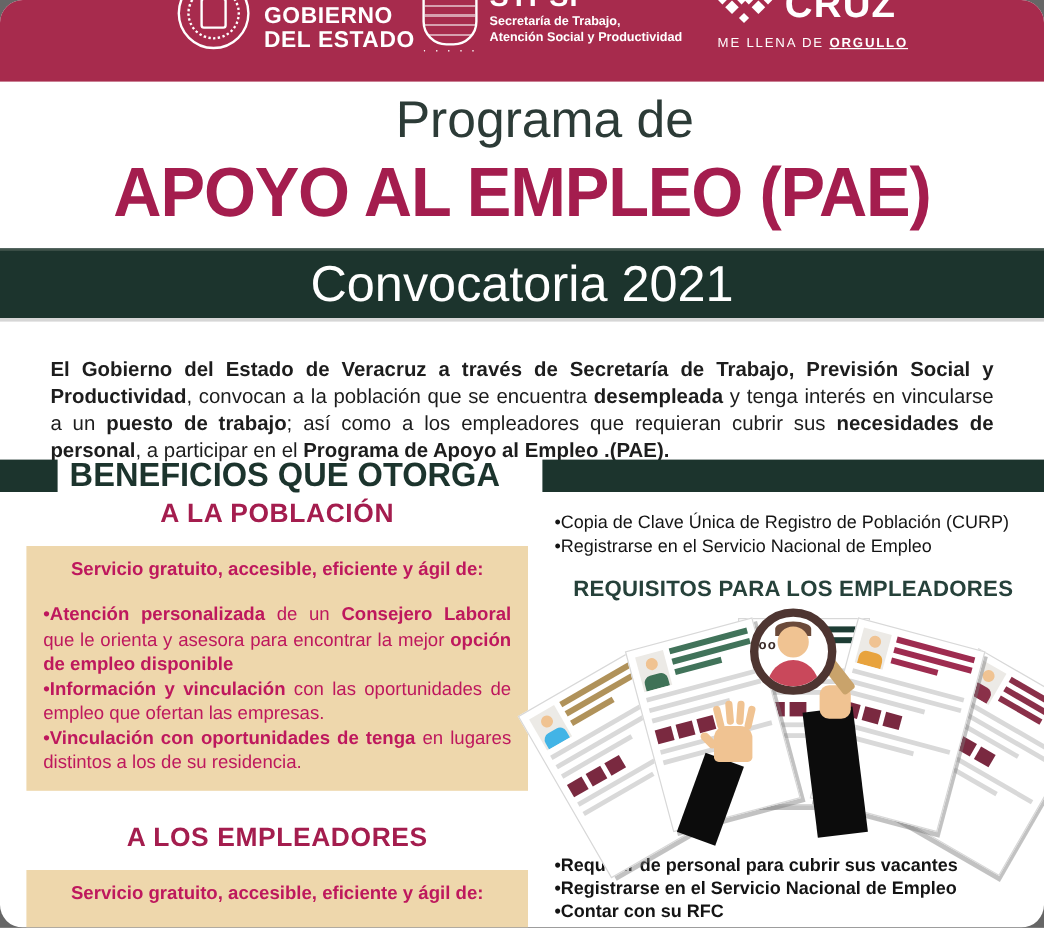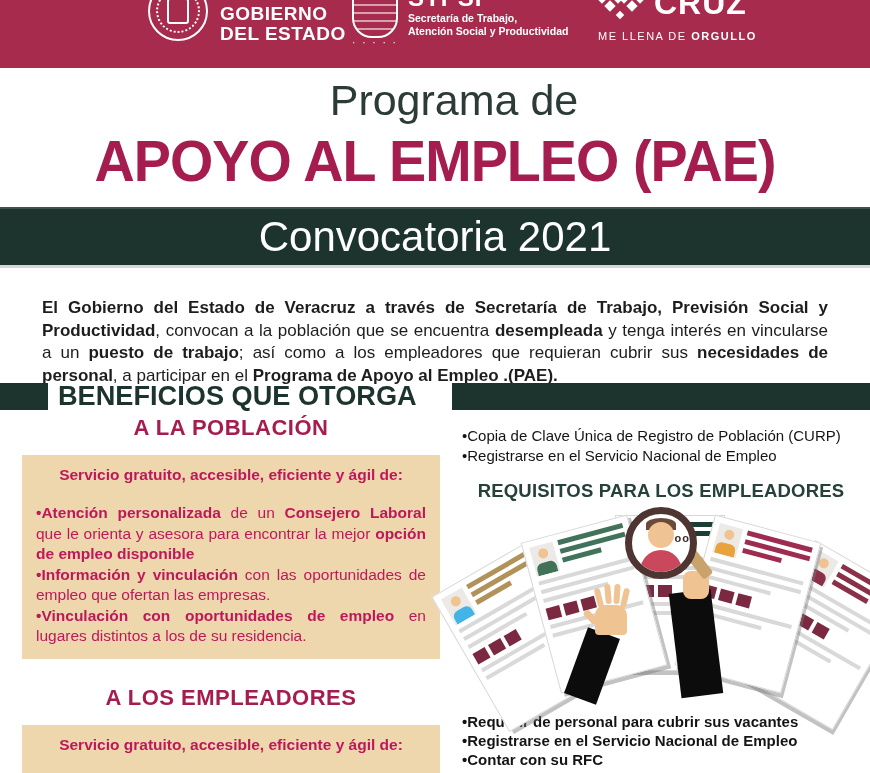--- a/index.html
+++ b/index.html
@@ -1,19 +1,20 @@
 <!DOCTYPE html>
 <html style="--crimson: #a72b4d; --crimson-deep: #a41d4e; --green-dark: #1c342d; --tan: #eed7ac; --skin: #f0c392;"><head>
 <meta charset="utf-8">
 <style>
   html,body{margin:0;padding:0;background:#666;}
   .poster{
     position:relative; width:870px; height:773px; margin:0 auto;
     background:#ffffff; overflow:hidden;
     font-family:"Liberation Sans", sans-serif;
+    border-radius:19px;
     -webkit-font-smoothing:antialiased;
   }
   
   .header{
     position:absolute; top:0; left:0; width:870px; height:68px;
     background:var(--crimson); color:#fff; overflow:hidden;
   }
   .logo-gob{position:absolute; left:148px; top:-22px; display:flex; gap:12px; align-items:center;}
   .crest{width:56px; height:56px; border:2px solid #fff; border-radius:50%;
     display:flex; align-items:center; justify-content:center; flex:0 0 auto;}
@@ -27,21 +28,21 @@
       repeating-linear-gradient(0deg, transparent 0 6px, rgba(255,255,255,.55) 6px 8px);}
   .shield:after{content:"· · · · ·"; position:absolute; left:-8px; right:-8px; bottom:-12px;
     color:#fff; font-size:10px; text-align:center; letter-spacing:2px;}
   .logo-stpsp .acr{font-size:24px; font-weight:800; letter-spacing:1px; line-height:1;}
   .logo-stpsp .sub{font-size:10.5px; font-weight:700; line-height:1.25; margin-top:2px;}
   .logo-ver{position:absolute; left:598px; top:-16px;}
   .ver-row{display:flex; align-items:center; gap:10px;}
   .ver-pattern{width:46px; height:40px; flex:0 0 auto;}
   .ver-name{font-size:32px; font-weight:800; letter-spacing:1px; line-height:1.1;}
   .ver-tag{font-size:11px; letter-spacing:1.5px; margin-top:6px; font-weight:400;}
-  .ver-tag b{font-weight:800;}
+  .ver-tag b{font-weight:800;text-decoration:underline;}
   
   .title-block{position:absolute; top:68px; left:0; width:870px; height:139px; text-align:center;}
   .title1{margin-top:8px; font-size:43px; color:#2c3b37; font-weight:400; letter-spacing:0;padding-left:38px;}
   .title2{margin-top:2px; font-size:58px; color:var(--crimson-deep); font-weight:800;
     letter-spacing:-1px; transform:scaleX(.96); transform-origin:center;}
   
   .convocatoria{position:absolute; top:207px; left:0; width:870px; height:56px;
     background:var(--green-dark); color:#fff; display:flex; align-items:center; justify-content:center;
     font-size:42px; font-weight:500; border-top:2px solid #41544c; box-shadow:0 3px 0 #d6d6d6;}
   
@@ -82,21 +83,21 @@
   .card .hbar{height:5px; margin-bottom:4px;}
   .card .line{height:4px; background:#d9d9d9; margin-top:5px;}
   .card .line.short{width:70%;}
   .card .blocks{display:flex; gap:4px; margin-top:6px;}
   .card .block{width:14px; height:12px;}
   .glass{position:absolute; z-index:7;}
   .glass .ring{position:absolute; left:0; top:0; width:58px; height:58px; border-radius:50%;
     border:7px solid #4e3531; background:#fff; overflow:hidden;}
   .glass .face-head{position:absolute; left:16px; top:8px; width:26px; height:26px; border-radius:50%; background:var(--skin);}
   .glass .hair{position:absolute; left:14px; top:4px; width:30px; height:12px; border-radius:50% 50% 0 0; background:#6b4a3a;}
-  .glass .eyes{position:absolute; left:0; top:18px; width:58px; text-align:right;
+  .glass .eyes{position:absolute; left:0; top:18px; width:58px; text-align:left;
     font-size:11px; font-weight:800; color:#3a2b28; letter-spacing:1px;}
   .glass .face-shirt{position:absolute; left:8px; top:36px; width:42px; height:22px; border-radius:21px 21px 0 0; background:#c9485b;}
   .glass .handle{position:absolute; left:58px; top:46px; width:12px; height:34px; background:#c9a36b;
     transform:rotate(-38deg); transform-origin:top left; border-radius:3px;}
   .arm{position:absolute; background:#0c0c0c; z-index:6;}
   .arm.right-arm{left:216px; top:82px; width:42px; height:105px; transform:rotate(-7deg);}
   .arm.left-arm{left:116px; top:122px; width:34px; height:70px; transform:rotate(20deg);}
   .hand{position:absolute; background:var(--skin); z-index:6;}
   .hand.grip{left:224px; top:62px; width:26px; height:28px; border-radius:8px;}
   .hand.palm{left:136px; top:96px; width:32px; height:30px; border-radius:10px 10px 4px 4px;}
@@ -173,21 +174,21 @@
     <div class="ben-bar right"></div>
   </div>
 
   <div class="col-left">
     <div class="sec-heading-crimson">A LA POBLACIÓN</div>
     <div class="tan-box">
       <div class="box-intro">Servicio gratuito, accesible, eficiente y ágil de:</div>
       <div>
           <div class="item"><b>•Atención personalizada</b><span> de un </span><b>Consejero Laboral</b><span> que le orienta y asesora para encontrar la mejor </span><b>opción de empleo disponible</b></div>
           <div class="item"><b>•Información y vinculación</b><span> con las oportunidades de empleo que ofertan las empresas.</span></div>
-          <div class="item"><b>•Vinculación con oportunidades de empleo</b><span> en lugares distintos a los de su residencia.</span></div>
+          <div class="item"><b>•Vinculación con oportunidades de tenga</b><span> en lugares distintos a los de su residencia.</span></div>
         </div>
     </div>
     <div class="sec-heading-crimson emp-heading">A LOS EMPLEADORES</div>
     <div class="tan-box">
       <div class="box-intro">Servicio gratuito, accesible, eficiente y ágil de:</div>
       <div>
           <div class="item"><b>•Diagnóstico de necesidades</b><span> de recursos humanos</span></div>
         </div>
     </div>
   </div>

